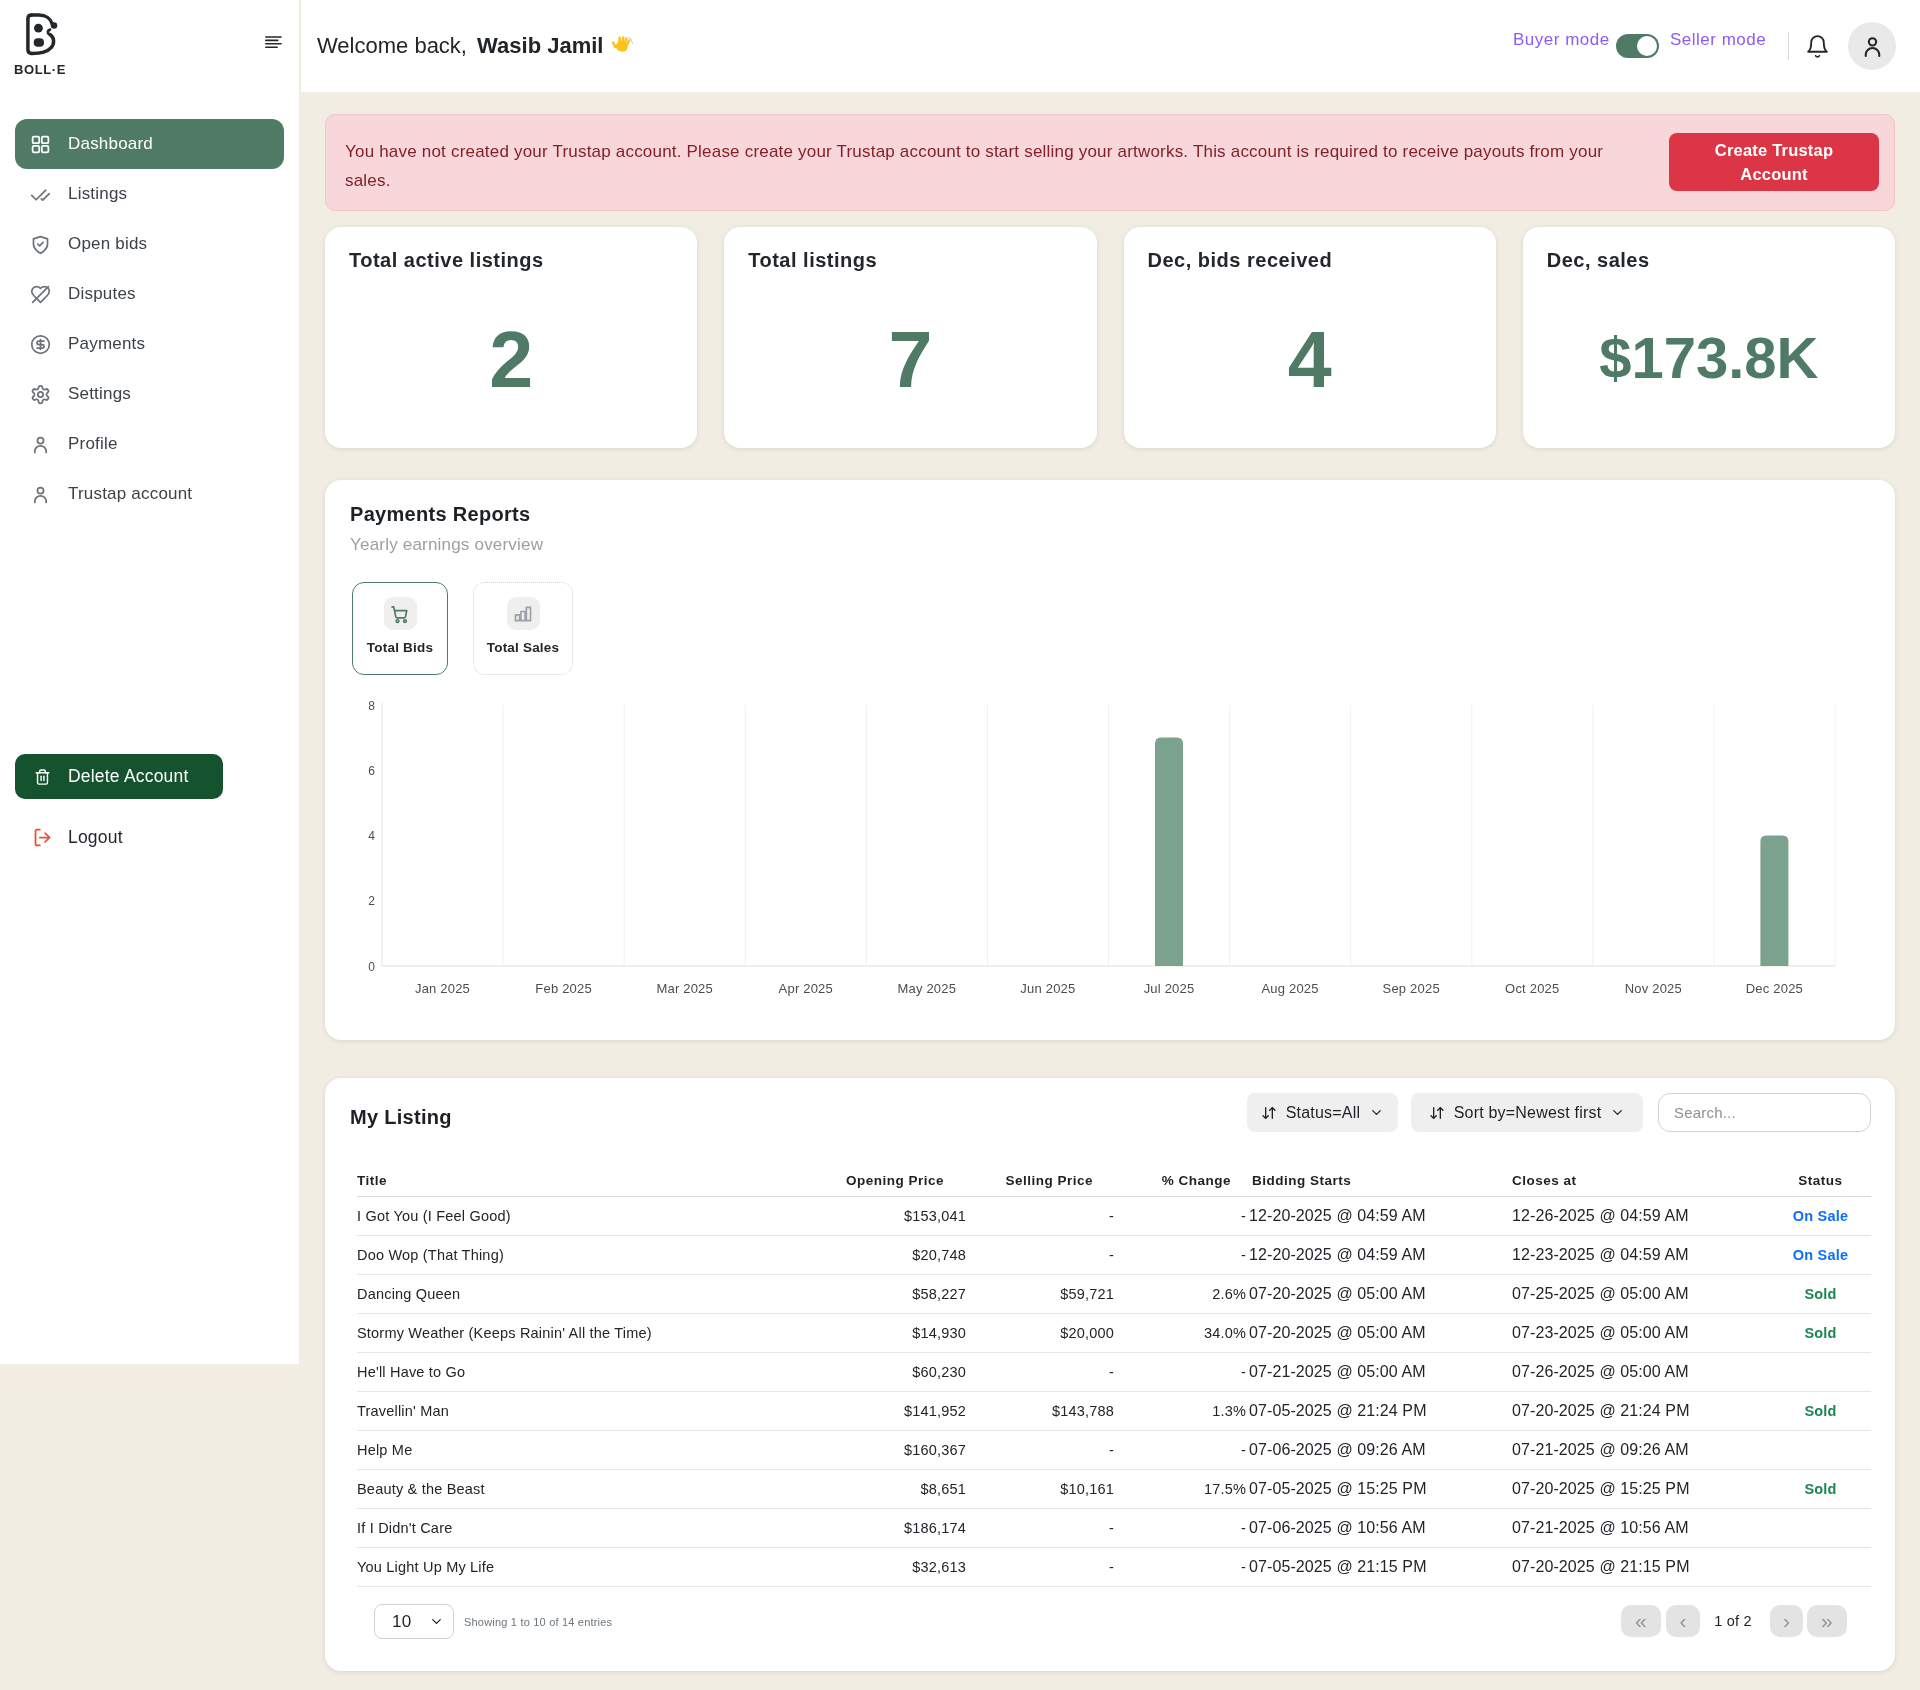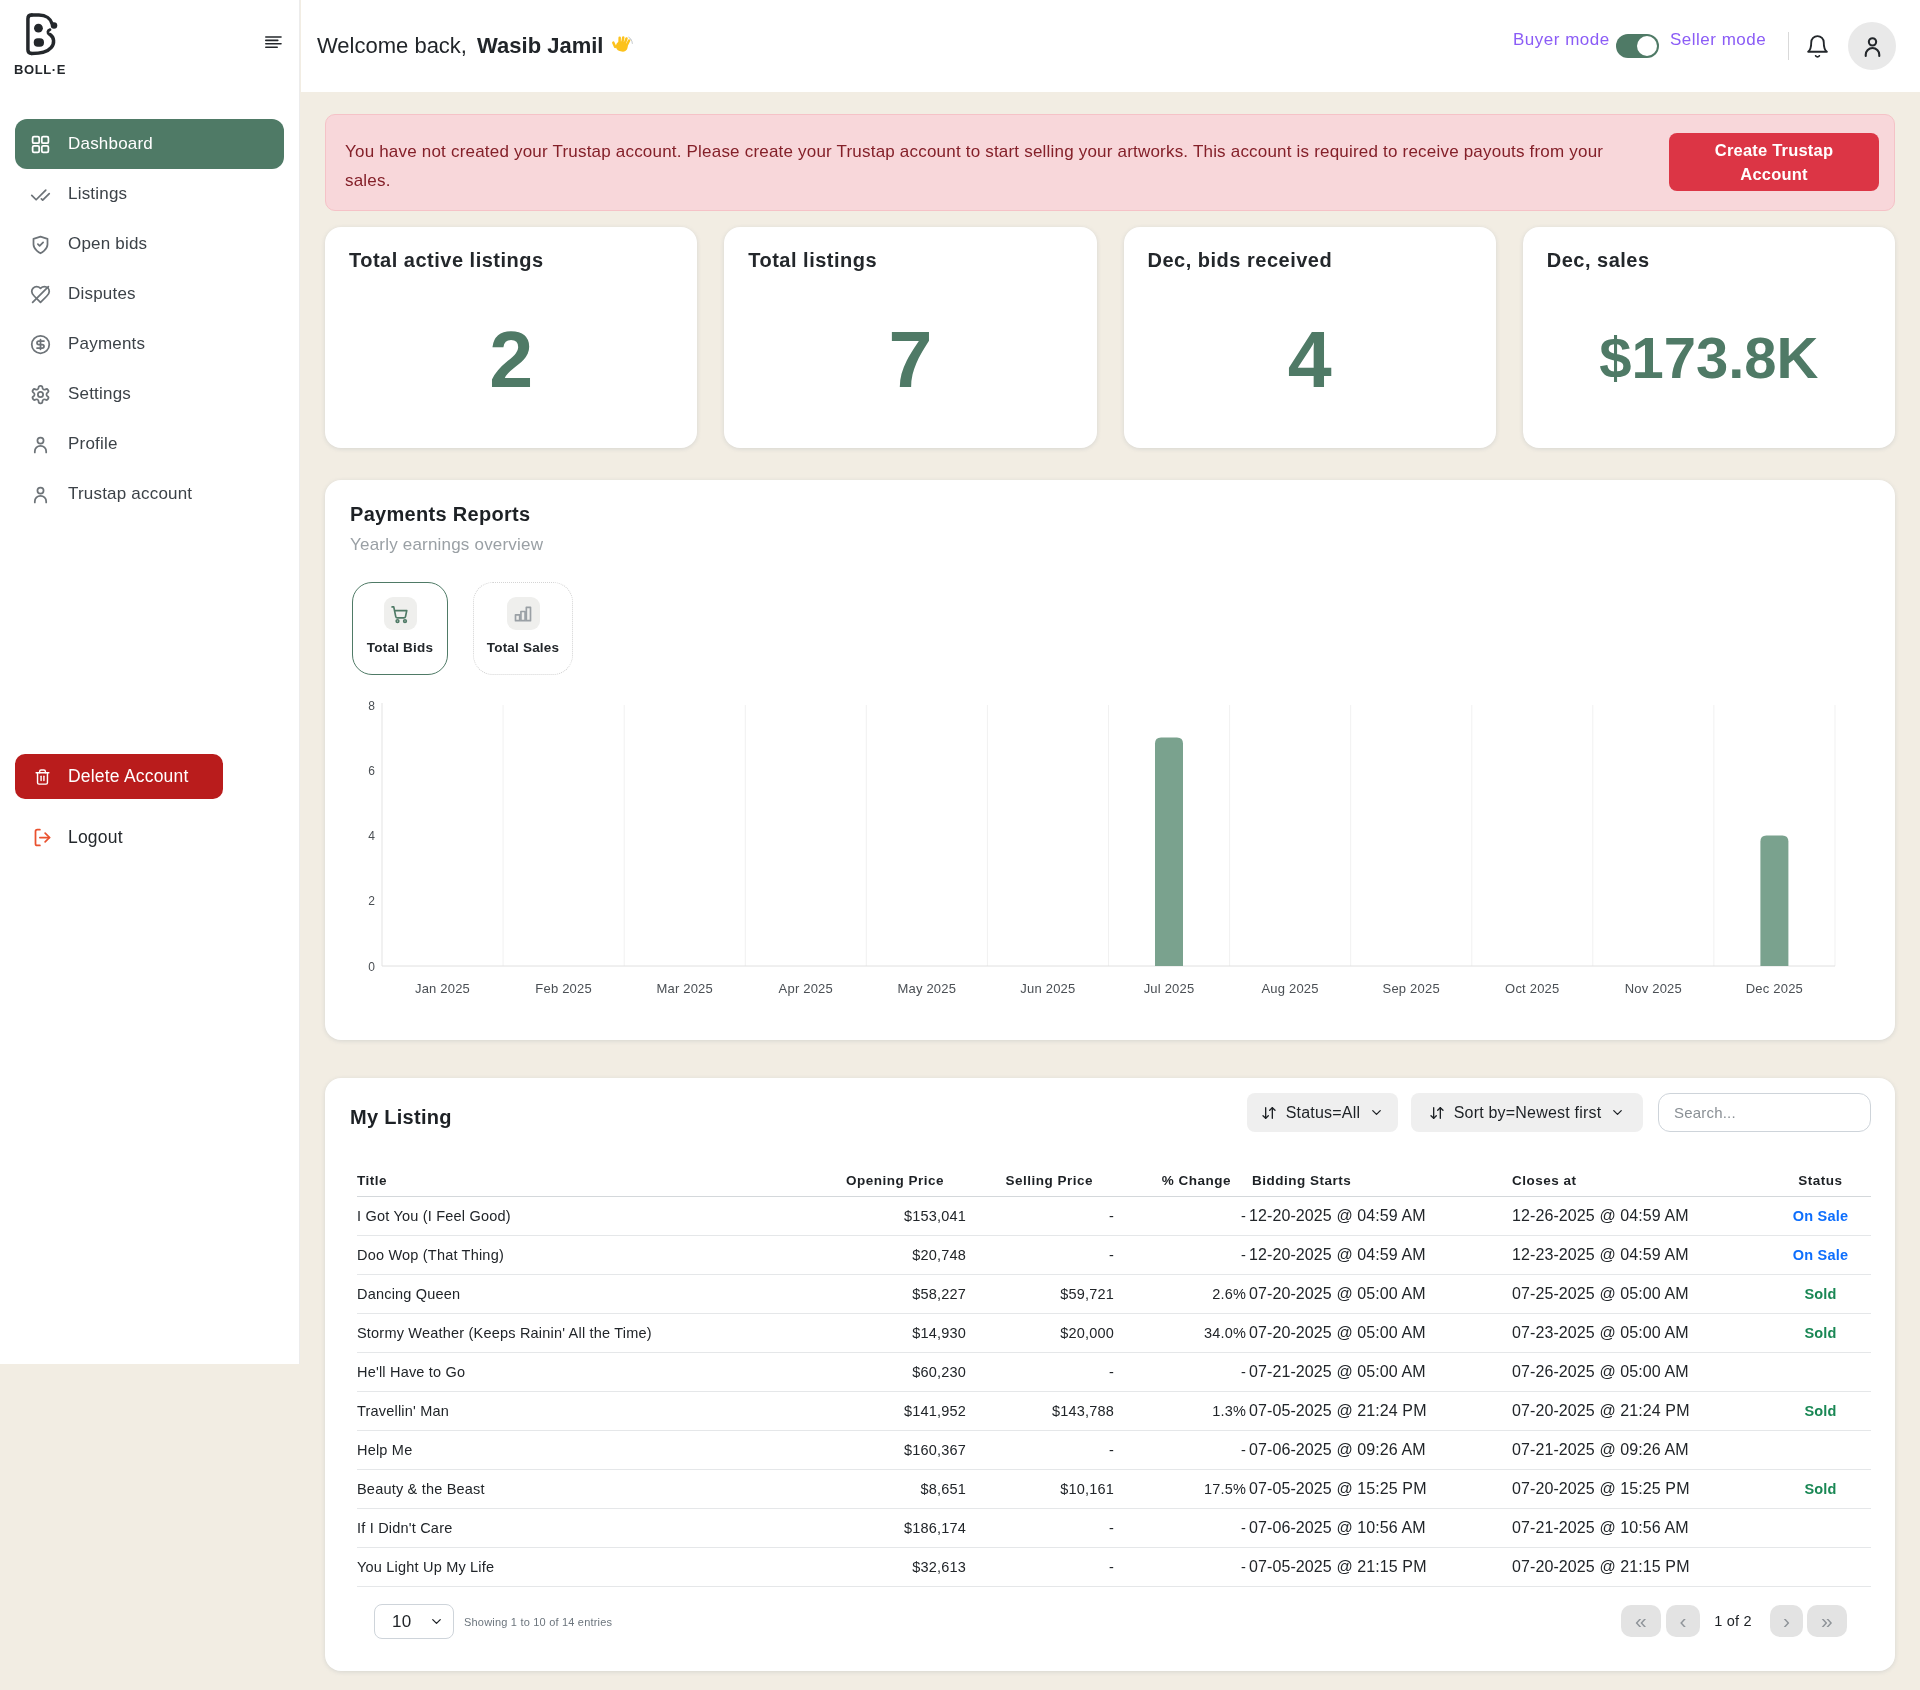--- a/index.html
+++ b/index.html
@@ -9,21 +9,21 @@
 
 
 .sidebar { position:absolute; left:0; top:0; width:300px; height:1364px; background:#fff; border-right:1px solid #ececec; z-index:2; }
 .logo { position:absolute; left:23px; top:13px; }
 .logo-text { position:absolute; left:14px; top:62px; font-size:13px; font-weight:bold; letter-spacing:0.6px; color:#23272b; }
 .burger { position:absolute; left:265px; top:36px; }
 .menu { position:absolute; top:119px; left:15px; width:269px; }
 .mi { height:50px; display:flex; align-items:center; padding-left:15px; gap:17px; color:#3c4248; font-size:17px; letter-spacing:0.2px; border-radius:12px; }
 .mi svg { width:21px; height:21px; flex:none; }
 .mi.active { background:#4f7a66; color:#fff; }
-.delete-btn { position:absolute; left:15px; top:754px; width:208px; height:45px; background:#b91c1c; border-radius:10px; color:#fff; font-size:17.5px; display:flex; align-items:center; gap:17px; padding-left:19px; }
+.delete-btn { position:absolute; left:15px; top:754px; width:208px; height:45px; background:#14532d; border-radius:10px; color:#fff; font-size:17.5px; display:flex; align-items:center; gap:17px; padding-left:19px; }
 .logout { position:absolute; left:32px; top:827px; display:flex; align-items:center; gap:15px; font-size:17.5px; color:#23272b; }
 
 
 .header { position:absolute; left:301px; top:0; width:1619px; height:92px; background:#fff; }
 .welcome { position:absolute; left:16px; top:0; height:92px; display:flex; align-items:center; font-size:22px; letter-spacing:0; gap:4px; }
 .hbm { position:absolute; top:0; height:80px; display:flex; align-items:center; font-size:17px; letter-spacing:0.5px; color:#8b5cf6; }
 .toggle { position:absolute; left:1315px; top:34px; width:43px; height:24px; background:#4f7a66; border-radius:12px; }
 .toggle::after { content:""; position:absolute; right:2px; top:2px; width:20px; height:20px; background:#fff; border-radius:50%; }
 .hdiv { position:absolute; left:1487px; top:32px; width:1px; height:28px; background:#d9d9d9; }
 .bell { position:absolute; left:1504px; top:33px; }
@@ -38,21 +38,21 @@
 .scard { background:#fff; border-radius:16px; height:221px; padding:22px 24px; box-shadow:0 1px 4px rgba(120,130,145,0.22); }
 .scard h3 { font-size:20px; letter-spacing:0.5px; color:#23272b; }
 .snum { text-align:center; font-size:79px; font-weight:bold; color:#4f7a66; margin-top:42px; letter-spacing:0; }
 .snum.money { font-size:58px; margin-top:52px; }
 
 .card { position:absolute; background:#fff; border-radius:16px; box-shadow:0 1px 4px rgba(120,130,145,0.22); }
 .earning { left:25px; top:480px; width:1570px; height:560px; }
 .card h2 { position:absolute; left:25px; top:23px; font-size:20px; letter-spacing:0.3px; color:#1d2125; }
 .listing h2 { top:28px; }
 .esub { position:absolute; left:25px; top:55px; font-size:17px; color:#9aa0a5; }
-.tbtn { position:absolute; top:102px; height:93px; border-radius:20px; display:flex; flex-direction:column; align-items:center; padding-top:14px; gap:10px; background:#fff; }
+.tbtn { position:absolute; top:102px; height:93px; border-radius:12px; display:flex; flex-direction:column; align-items:center; padding-top:14px; gap:10px; background:#fff; }
 .tbtn .ibox { width:33px; height:33px; border-radius:9px; background:#efefed; display:flex; align-items:center; justify-content:center; }
 .tbtn .tlab { font-size:13.5px; font-weight:bold; letter-spacing:0.2px; color:#23272b; }
 .tb1 { left:27px; width:96px; border:1px solid #4f7a66; }
 .tb2 { left:148px; width:100px; border:1px dotted #d4d4d4; }
 
 
 .listing { left:25px; top:1078px; width:1570px; height:593px; }
 .fbtn { position:absolute; top:15px; height:39px; border-radius:8px; background:#efefef; display:flex; align-items:center; justify-content:center; gap:9px; font-size:16px; color:#1d2125; }
 .fb1 { left:922px; width:151px; }
 .fb2 { left:1086px; width:232px; }

